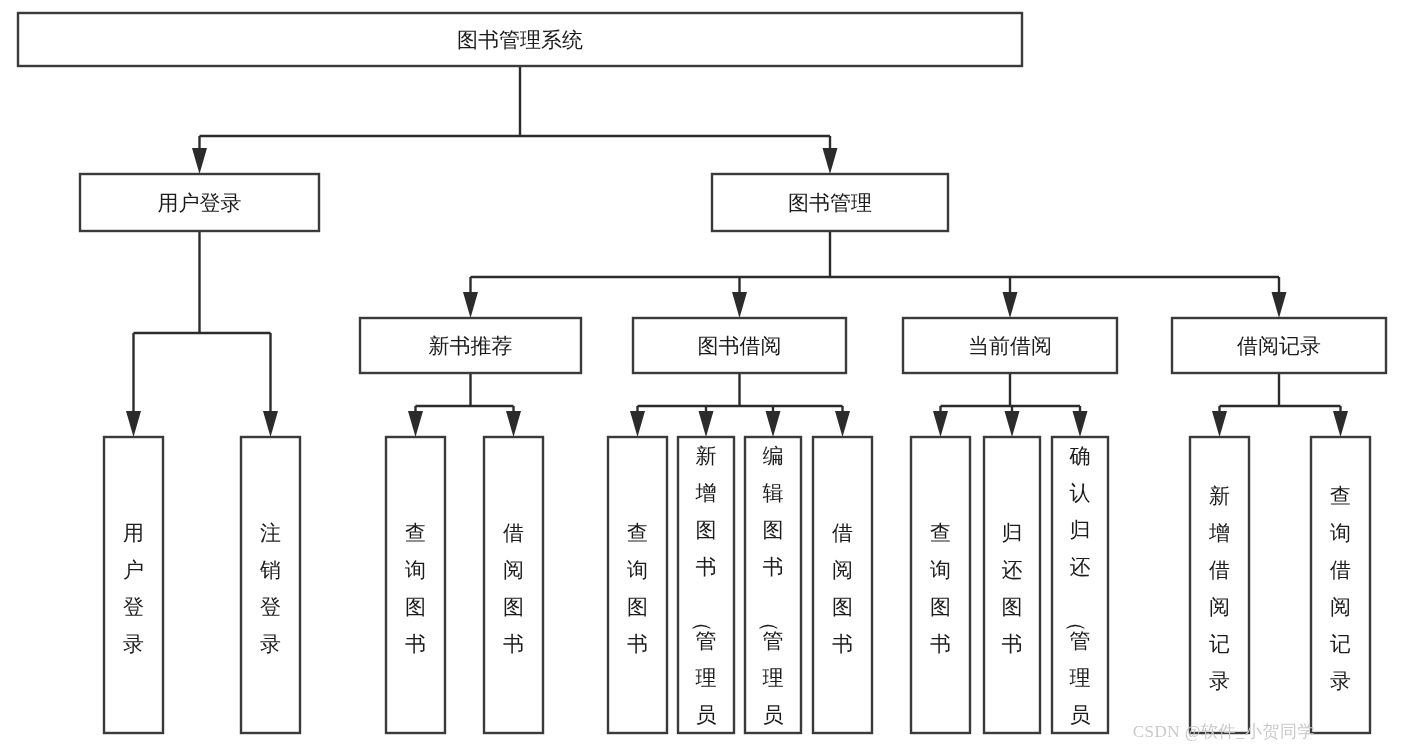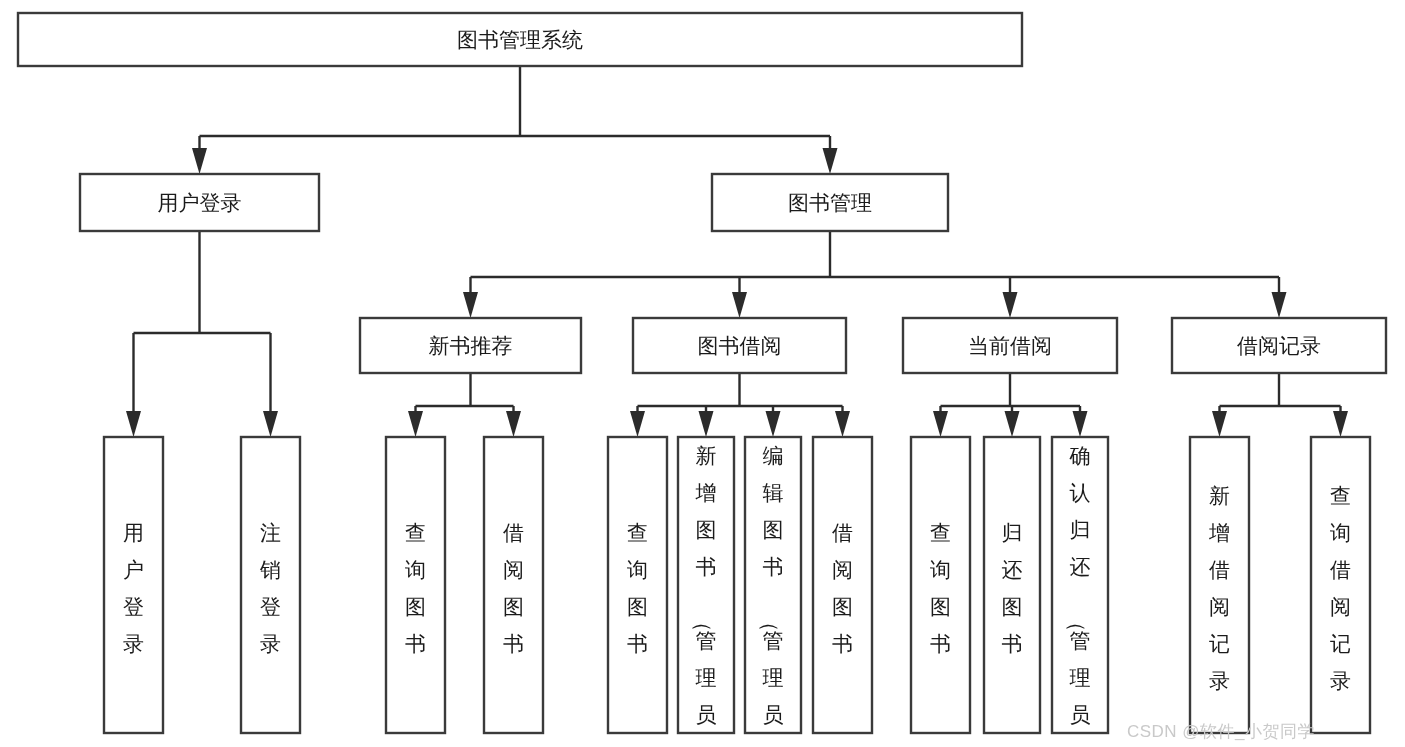--- a/index.html
+++ b/index.html
@@ -50,21 +50,21 @@
     stroke-linecap: butt;
   }
   .link-arrow {
     fill: #2b2b2b;
     stroke: none;
   }
   .watermark {
     position: absolute;
     right: 8px;
     bottom: 4px;
-    font-family: Liberation Sans, sans-serif;
+    font-family: Liberation Serif, serif;
     font-size: 17px;
     color: #c9c9c9;
     letter-spacing: 0.5px;
     white-space: nowrap;
     user-select: none;
   }
 </style>
 </head>
 <body>
 

